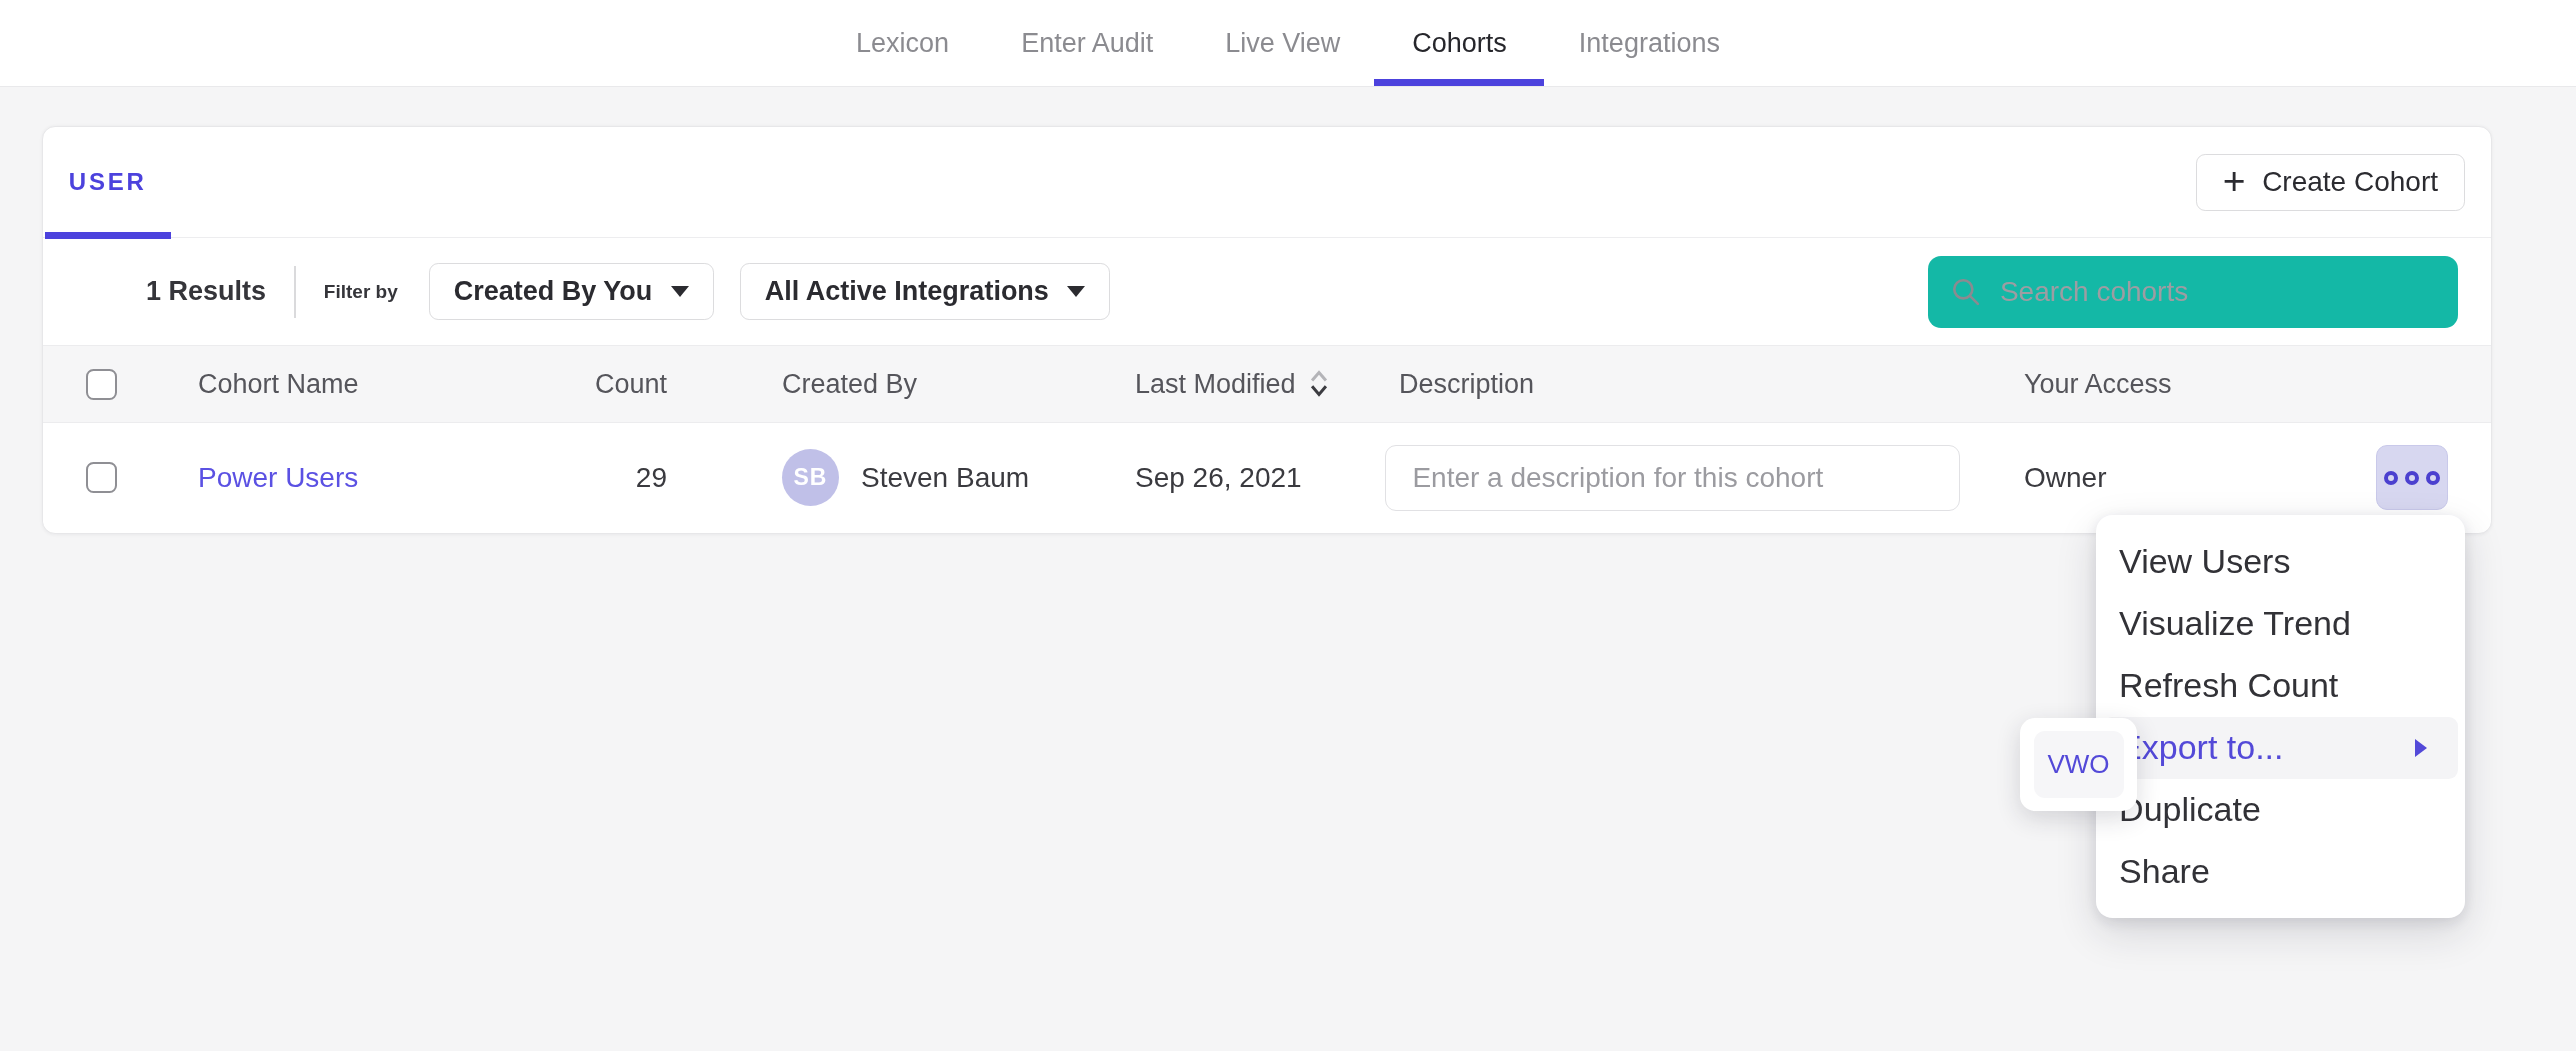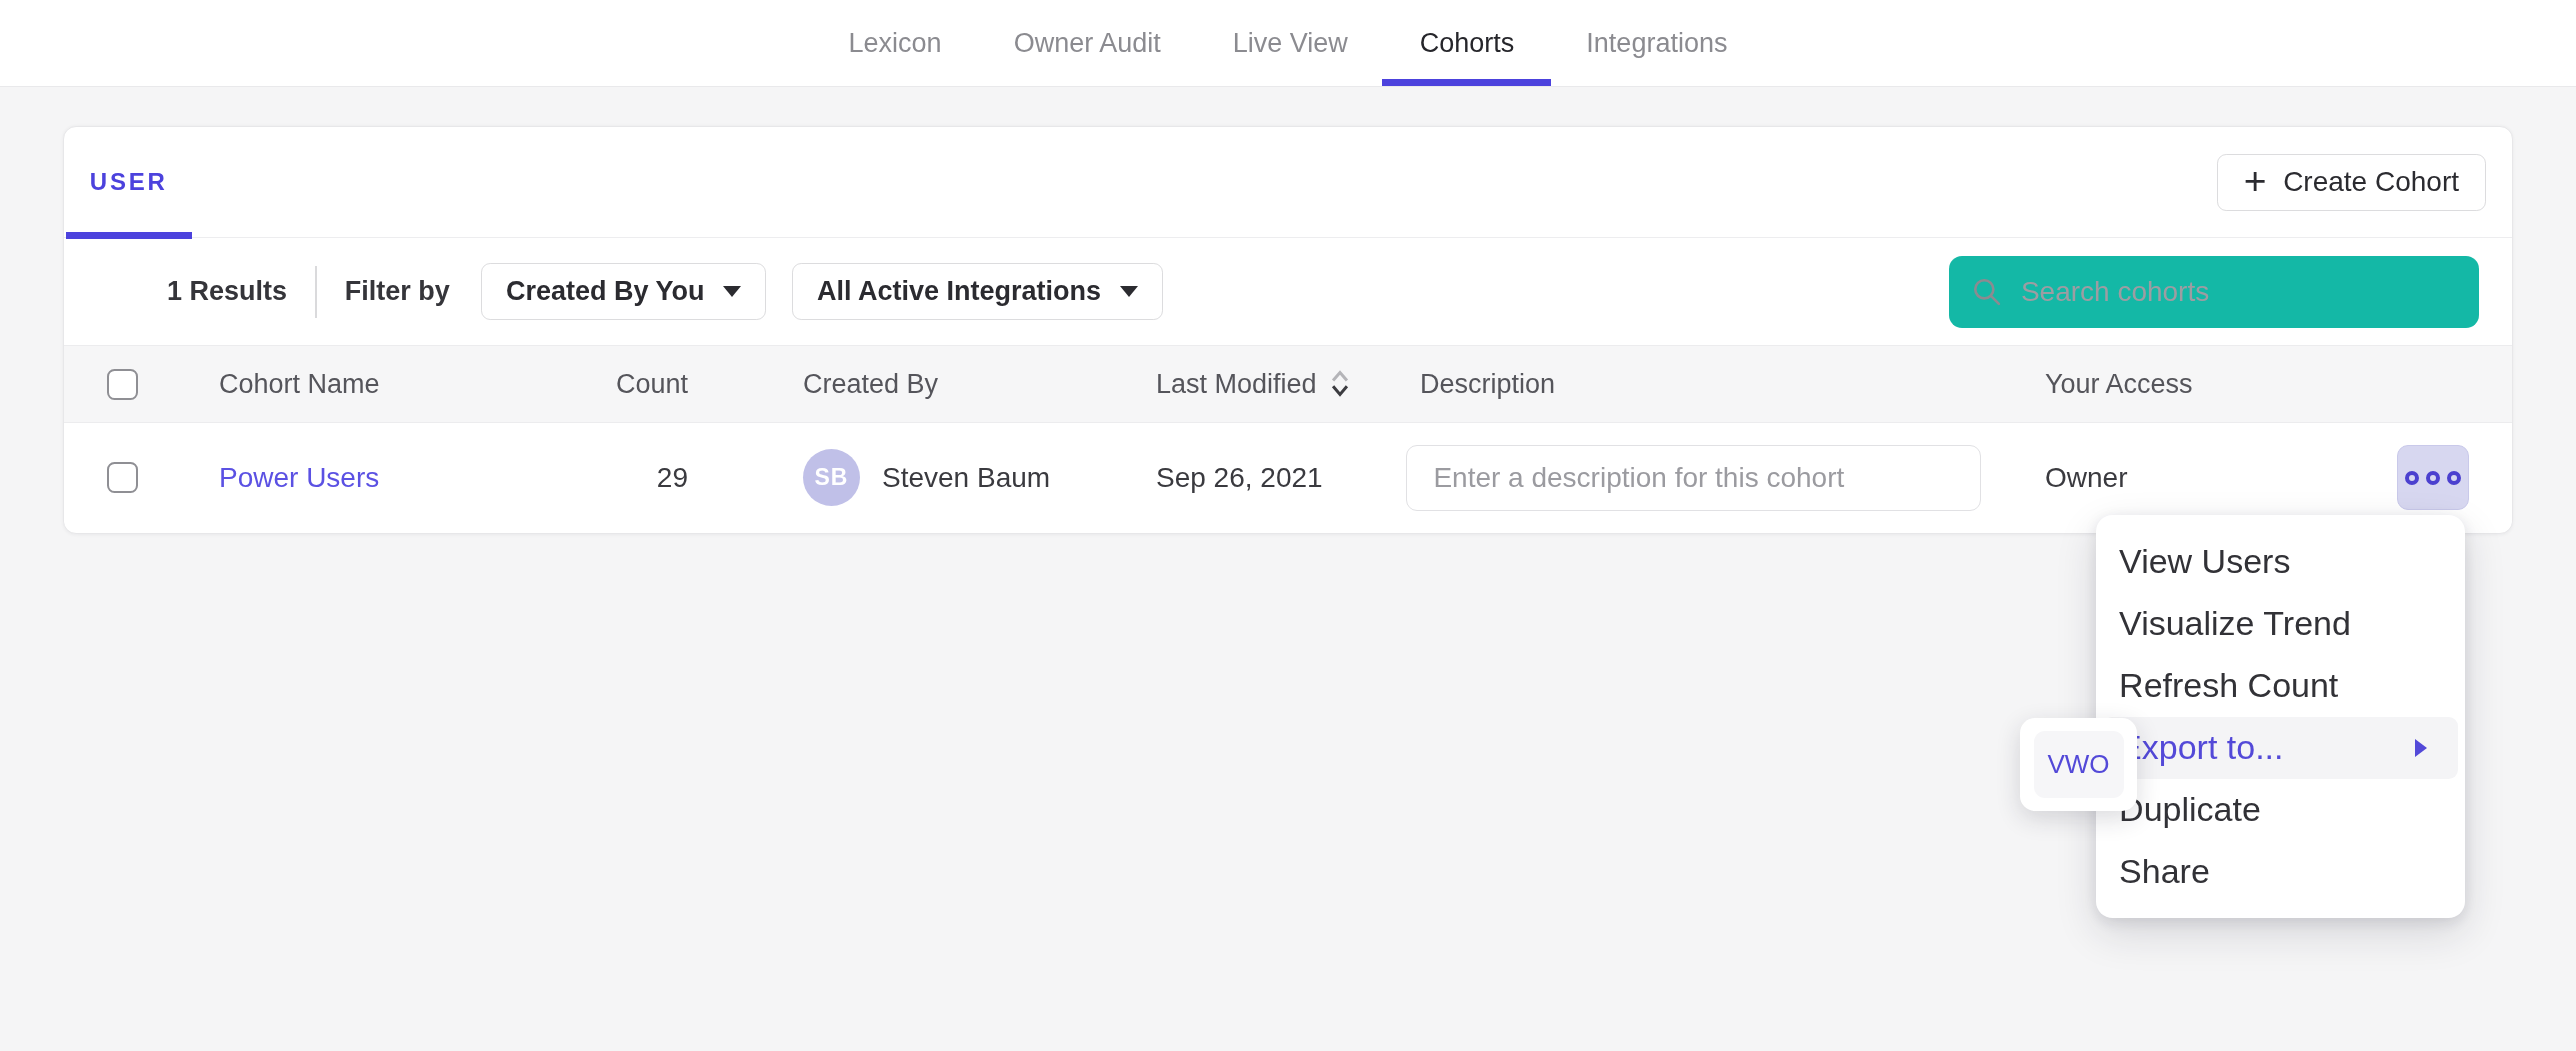--- a/index.html
+++ b/index.html
@@ -8,38 +8,38 @@
   .page { position:relative; width:2576px; height:1051px; overflow:hidden; background:#f5f5f6; }
 
   
   .topbar { height:87px; background:#ffffff; border-bottom:1.8px solid #e9e9eb; display:flex; justify-content:center; }
   .topnav { display:flex; gap:72px; height:100%; }
   .nav-item { display:flex; align-items:center; font-size:27px; font-weight:500; color:#8b8b90; position:relative; cursor:pointer; white-space:nowrap; }
   .nav-item.active { color:#26262b; font-weight:400; }
   .nav-item.active::after { content:""; position:absolute; left:-38px; right:-37px; bottom:0; height:7.4px; background:#4c42dd; }
 
   
-  .card { position:absolute; left:63px; top:126px; width:2450px; height:408px; background:#fff;
+  .card { position:absolute; left:42px; top:126px; width:2450px; height:408px; background:#fff;
           border:1.8px solid #e7e7e9; border-radius:13px; box-shadow:0 0.9px 3.7px rgba(20,20,40,0.05); }
 
   
   .tabrow { height:111px; border-bottom:1.8px solid #ededef; display:flex; justify-content:space-between; position:relative; }
   .tab { display:flex; align-items:center; padding:0 24px; margin-left:1.8px; font-size:24px; letter-spacing:2.8px;
          font-weight:700; color:#4c42dd; position:relative; cursor:pointer; }
   .tab::after { content:""; position:absolute; left:0; right:0; bottom:-1.8px; height:6.5px; background:#4c42dd; }
   .create-btn { align-self:center; margin-right:26px; display:flex; align-items:center; gap:16.6px; height:57px;
                 padding:0 26px; background:#fff; border:1.8px solid #dcdcde; border-radius:9.2px; font-size:28px;
                 font-weight:500; color:#2b2b30; font-family:inherit; cursor:pointer; }
   .plus { font-size:39px; font-weight:300; line-height:1; margin-top:-3.7px; color:#2b2b30; }
 
   
   .filterrow { height:107px; display:flex; align-items:center; padding:0 33px; }
   .results { margin-left:70px; font-size:27px; font-weight:700; color:#35353a; white-space:nowrap; }
   .vdiv { width:1.8px; height:52px; background:#dadadc; margin:0 28px; flex:none; }
-  .filterby { font-size:27px; font-weight:700; color:#35353a; margin-right:31px; white-space:nowrap; }
+  .filterby { font-size:19px; font-weight:700; color:#35353a; margin-right:31px; white-space:nowrap; }
   .dropdown { display:flex; align-items:center; gap:18.5px; height:57px; padding:0 24px; border:1.8px solid #dcdcde;
               border-radius:9.2px; background:#fff; font-size:27px; font-weight:600; color:#2b2b30;
               font-family:inherit; cursor:pointer; white-space:nowrap; }
   .dropdown + .dropdown { margin-left:26px; }
   .caret { width:0; height:0; border-left:9.2px solid transparent; border-right:9.2px solid transparent; border-top:11px solid #2b2b30; }
   .search { margin-left:auto; width:530px; height:72px; background:#14b8a6; border-radius:13px; display:flex;
             align-items:center; padding:0 20.3px; gap:16.6px; }
   .search input { border:none; background:transparent; outline:none; font-size:28px; color:#3a3a3f; flex:1; font-family:inherit; min-width:0; }
   .search input::placeholder { color:#9d9da2; }
 
@@ -84,21 +84,21 @@
                  justify-content:center; font-size:26px; font-weight:500; color:#5349d8; cursor:pointer; }
 </style>
 </head>
 <body>
 
 <div class="page">
 
   <header class="topbar">
     <nav class="topnav">
       <div class="nav-item">Lexicon</div>
-      <div class="nav-item">Owner Audit</div>
+      <div class="nav-item">Enter Audit</div>
       <div class="nav-item">Live View</div>
       <div class="nav-item active">Cohorts</div>
       <div class="nav-item">Integrations</div>
     </nav>
   </header>
 
   <section class="card">
 
     <div class="tabrow">
       <div class="tab">USER</div>

